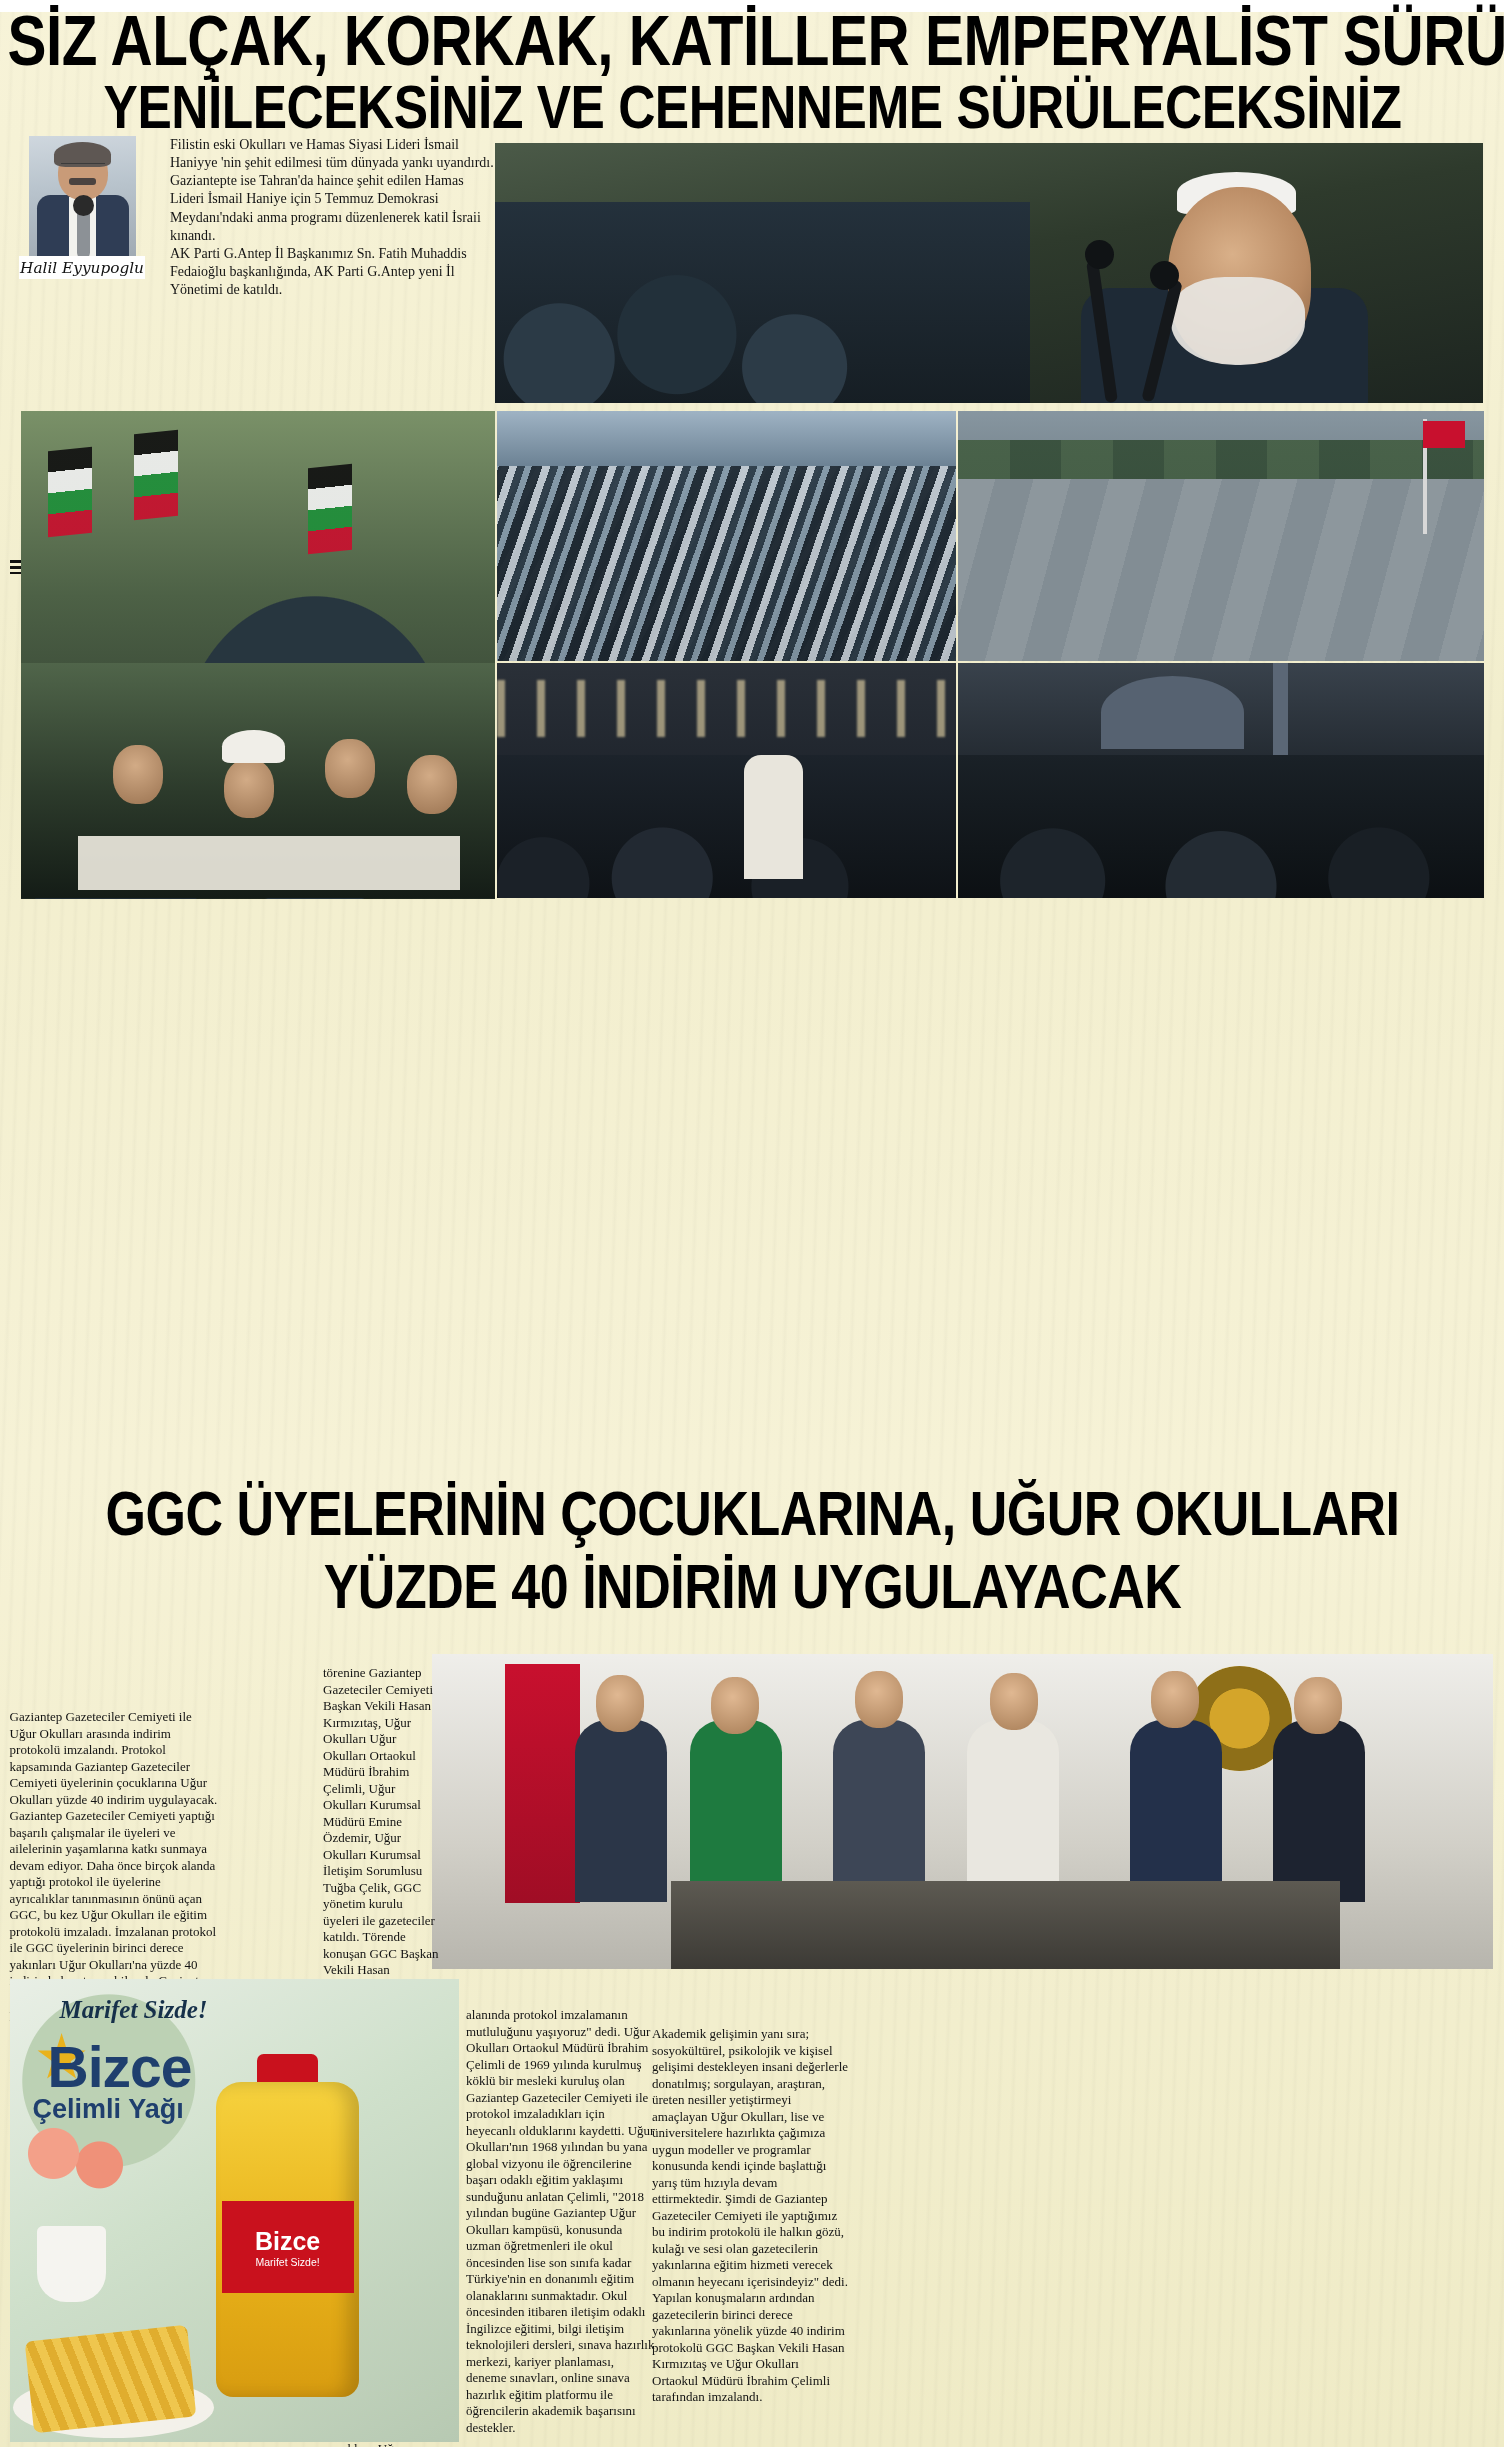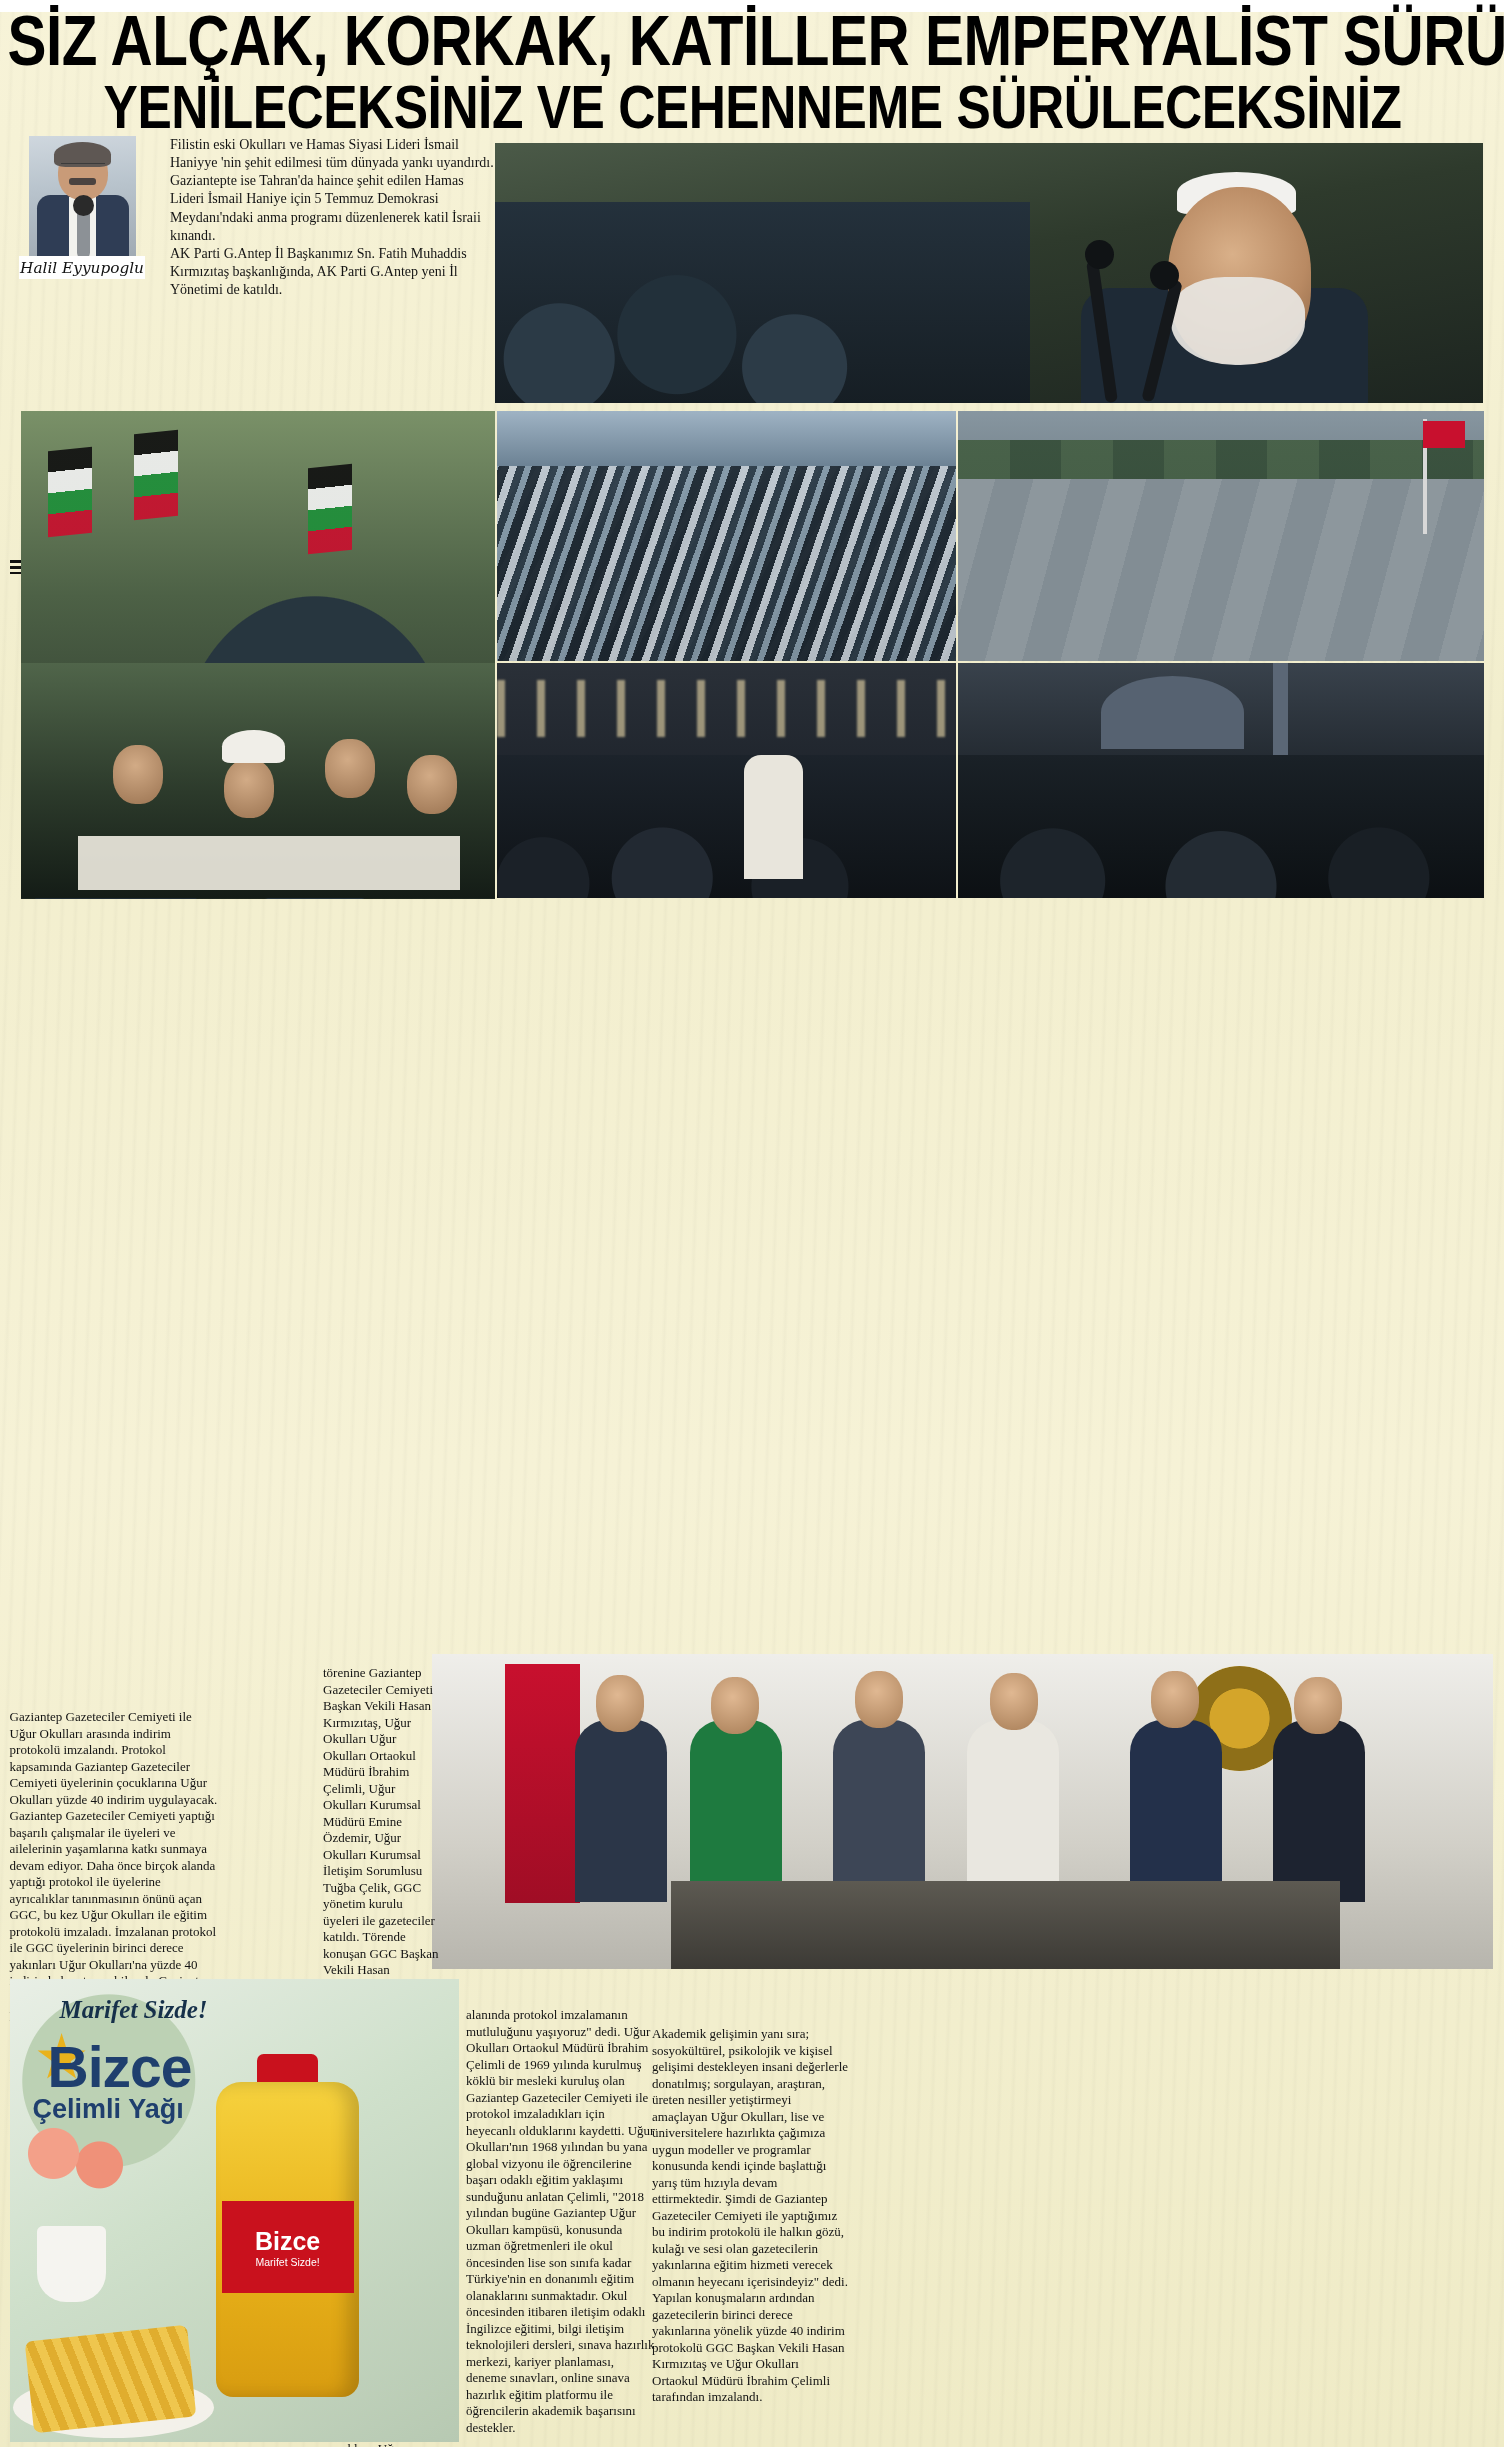--- a/index.html
+++ b/index.html
@@ -513,21 +513,21 @@
       <div class="glasses"></div>
       <div class="stache"></div>
       <div class="mic"></div>
       <div class="mic-top"></div>
     </div>
     <div class="caption-name">Halil Eyyupoglu</div>
 
     <div class="lead-text">
       <p>Filistin eski Okulları ve Hamas Siyasi Lideri İsmail Haniyye 'nin şehit edilmesi tüm dünyada yankı uyandırdı.</p>
       <p>Gaziantepte ise Tahran'da haince şehit edilen Hamas Lideri İsmail Haniye için 5 Temmuz Demokrasi Meydanı'ndaki anma programı düzenlenerek  katil İsraii kınandı.</p>
-      <p>AK Parti G.Antep İl Başkanımız Sn. Fatih Muhaddis Kırmızıtaş başkanlığında, AK Parti G.Antep yeni İl Yönetimi de katıldı.</p>
+      <p>AK Parti G.Antep İl Başkanımız Sn. Fatih Muhaddis Fedaioğlu başkanlığında, AK Parti G.Antep yeni İl Yönetimi de katıldı.</p>
     </div>
   </div>
 
   <div class="ph ph-haniyye">
     <div class="crowd"></div>
     <div class="body2"></div>
     <div class="kufi"></div>
     <div class="face"></div>
     <div class="beard"></div>
     <div class="mic-a"></div>
@@ -576,20 +576,24 @@
     <div class="crowd2"></div>
     <div class="imam-w"></div>
   </div>
 
   <div class="ph ph-mosque">
     <div class="dome"></div>
     <div class="minaret"></div>
     <div class="crowd3"></div>
   </div>
 
+  <div class="head2">
+    <span class="h2a">GGC ÜYELERİNİN ÇOCUKLARINA, UĞUR OKULLARI</span>
+    <span class="h2b">YÜZDE 40 İNDİRİM UYGULAYACAK</span>
+  </div>
 
   <div class="ph ph-signing">
     <div class="backwall"></div>
     <div class="flagTR"></div>
     <div class="emblem"></div>
     <div class="p1"></div>
     <div class="p2"></div>
     <div class="p3"></div>
     <div class="p4"></div>
     <div class="p5"></div>

